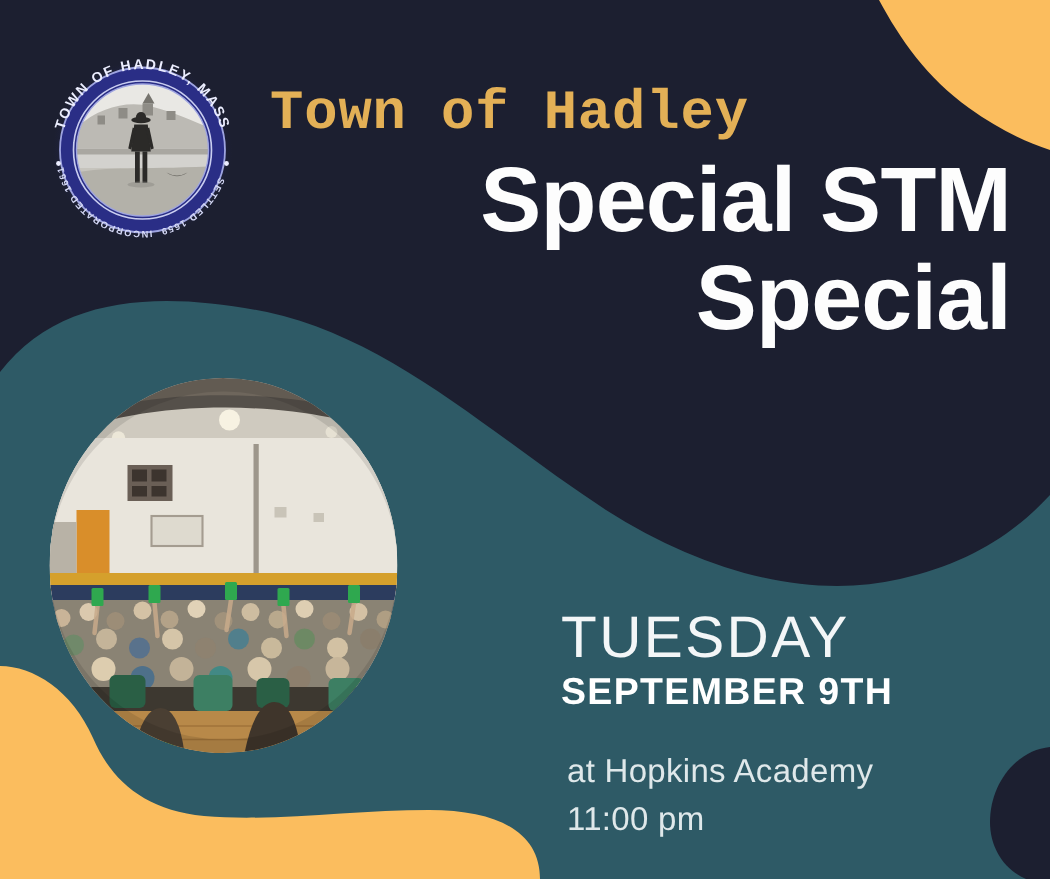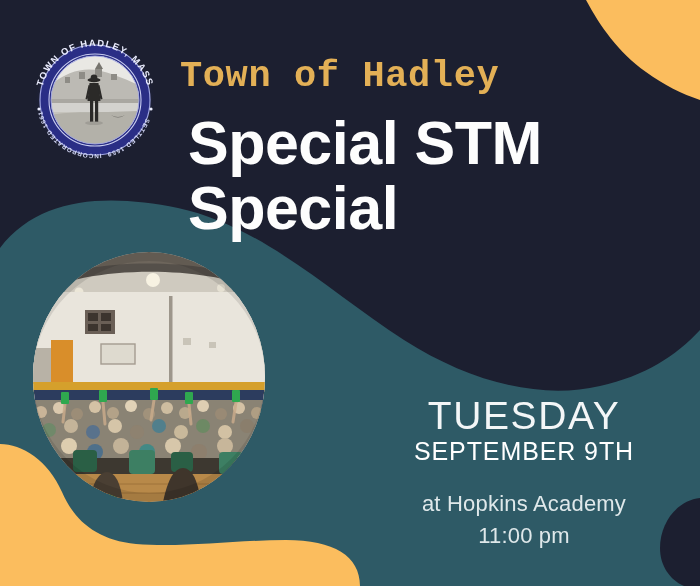--- a/index.html
+++ b/index.html
@@ -62,46 +62,46 @@
     margin: 0 0 6px 8px;
     white-space: nowrap;
     font-family: Liberation Mono, monospace;
   }
   #main-title {
     color: #fdfdfd;
     font-size: 61px;
     font-weight: 700;
     letter-spacing: -0.5px;
     line-height: 1.06;
-    margin: 16px;
+    margin: 4px;
+    text-align: right;
     padding-right: 4px;
   }
   #main-title .line { display: block; white-space: nowrap; }
 
   
   #event-block {
     position: absolute;
     left: 374px;
-    top: 396px;
+    top: 406px;
     width: 300px;
     z-index: 10;
-    text-align: center;
   }
   #event-day {
     color: #f3f6f7;
     font-size: 39px;
     font-weight: 400;
     letter-spacing: 1.6px;
     line-height: 1;
     margin: 0 0 4px 0;
   }
   #event-date {
     color: #ffffff;
     font-size: 25px;
-    font-weight: 400;
+    font-weight: 700;
     letter-spacing: 0.9px;
     line-height: 1;
     margin: 0 0 26px 0;
   }
   #event-venue, #event-time {
     color: #dfe8ea;
     font-size: 22px;
     font-weight: 400;
     letter-spacing: 0.2px;
     line-height: 1.28;

